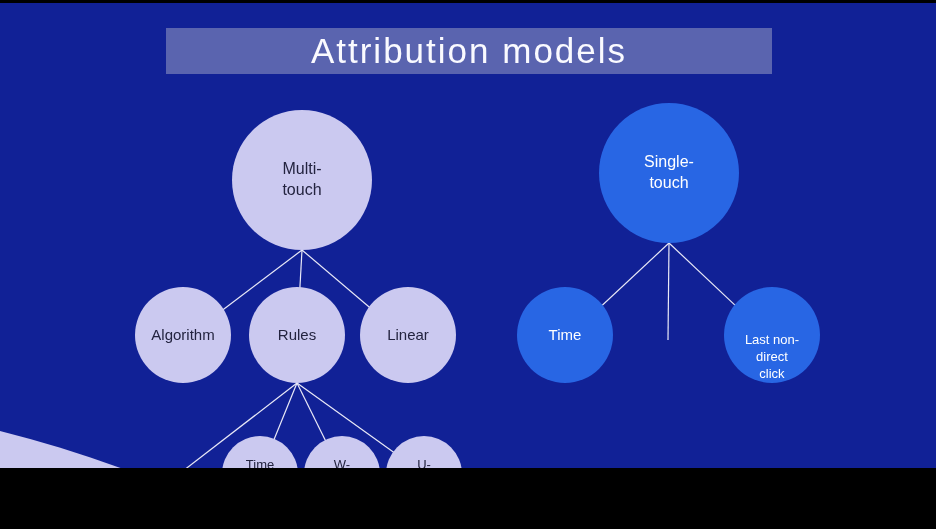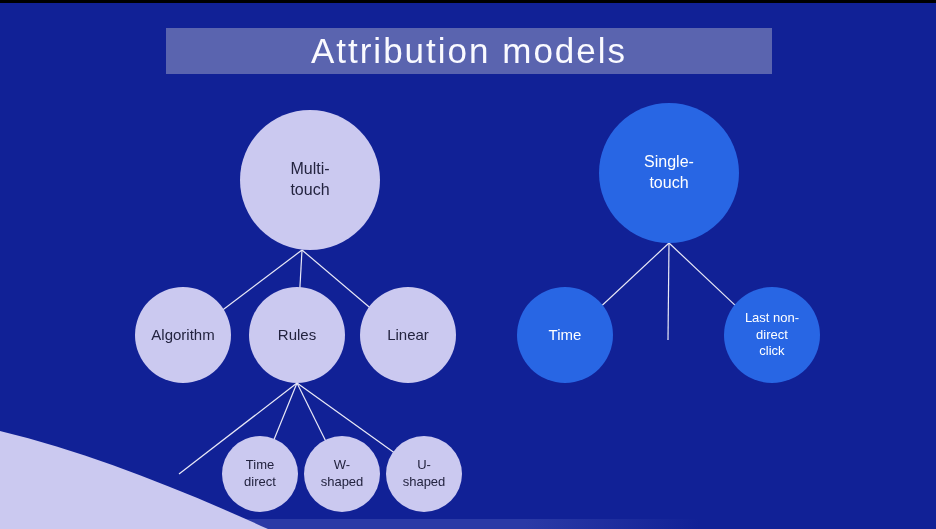--- a/index.html
+++ b/index.html
@@ -1,18 +1,18 @@
 <!DOCTYPE html>
 <html style="--background: #112196; --lavender: #CBC9F0; --blue: #2866E4; --title-bar: #5A64AF; --bottom-bar: #2B3AA6; --connector: #E9E9F7; --dark-text: #23233F; --light-text: #FFFFFF;"><head>
 <meta charset="utf-8">
 <style>
   html,body{margin:0;padding:0;background:#000;}
   .slide{
     position:relative;
-    width:936px;height:529px;
+    width:936px;height:468px;
     background:var(--background,#112196);
     overflow:hidden;
     font-family:"Liberation Sans",sans-serif;
   }
   .top-strip{
     position:absolute;left:0;top:0;width:100%;height:3px;
     background:#000;
   }
   .title-banner{
     position:absolute;left:166px;top:28px;width:606px;height:46px;
@@ -72,21 +72,21 @@
     <line x1="669" y1="243" x2="668" y2="340"></line>
     <line x1="669" y1="243" x2="772" y2="340"></line>
   </svg>
 
   <div class="top-strip"></div>
 
   <div class="title-banner">
     <h1>Attribution models</h1>
   </div>
 
-  <div class="circle lav root-node" style="left:240px;top:110px;text-align:center;">
+  <div class="circle lav root-node" style="left:232px;top:110px;text-align:center;">
     <span>Multi-
 touch</span>
   </div>
 
   <div class="circle lav mid-node" style="left:135px;top:287px;">
     <span>Algorithm</span>
   </div>
   <div class="circle lav mid-node" style="left:360px;top:287px;">
     <span>Linear</span>
   </div>
@@ -108,19 +108,19 @@
   </div>
 
   <div class="circle blu root-node" style="left:599px;top:103px;">
     <span>Single-
 touch</span>
   </div>
 
   <div class="circle blu mid-node" style="left:517px;top:287px;">
     <span>Time</span>
   </div>
-  <div class="circle blu mid-node tight" style="left:724px;top:287px;">
+  <div class="circle blu mid-node tight" style="left:724px;top:287px;align-items:flex-end;">
     <span>Last non-
 direct
 click</span>
   </div>
 
 </div>
 
 </body></html>

